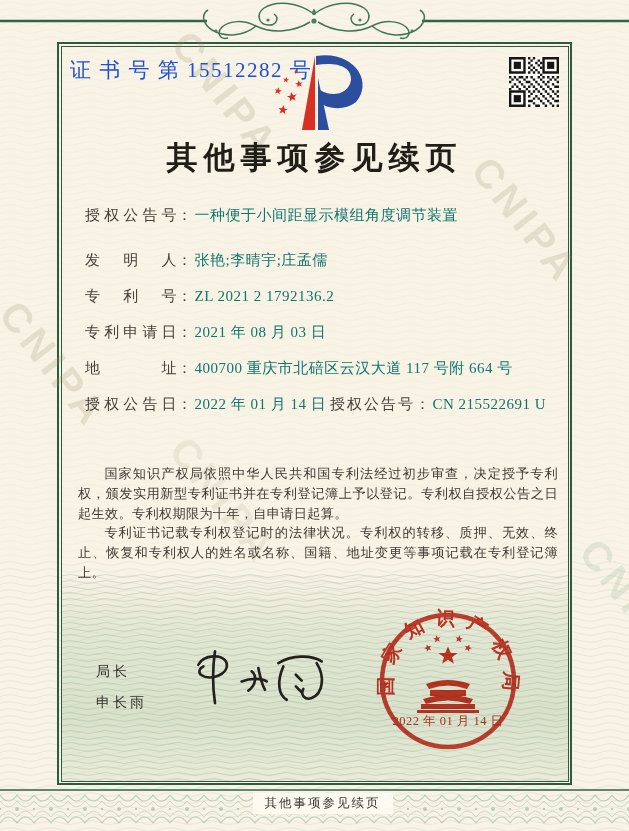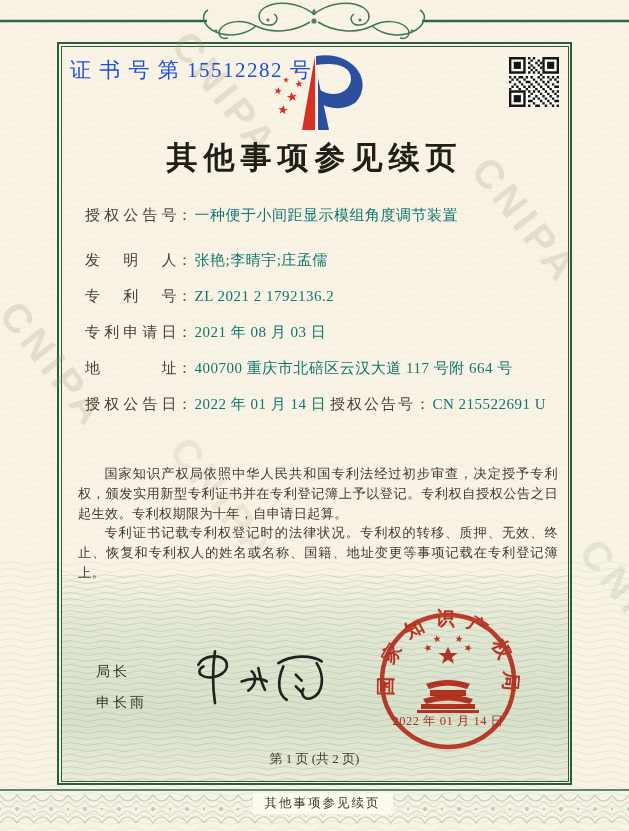--- a/index.html
+++ b/index.html
@@ -239,21 +239,20 @@
         <rect x="69" y="91" width="2.5" height="3"></rect>
       <rect x="78" y="91" width="2.5" height="3"></rect>
         <rect x="86" y="91" width="2.5" height="3"></rect>
       <path d="M50,93 Q75,85 100,93 L97,98 Q75,91 53,98 Z"></path>
       <rect x="48" y="98" width="54" height="5"></rect>
       <rect x="44" y="104" width="62" height="3"></rect>
     </g>
     <text x="75" y="119" text-anchor="middle" fill="#c93527" style="font-size:12.5px; letter-spacing:0.5px;">2022 年 01 月 14 日</text>
   </svg>
 
-  <div class="page-info">第 1 页 (共 2 页)</div>
 
   <svg class="lace" width="629" height="42">
     <defs>
       <pattern id="lacePat" width="34" height="40" patternUnits="userSpaceOnUse">
         <path d="M0,6 Q8.5,18 17,6 Q25.5,18 34,6" fill="none" stroke="#8db79a" stroke-width="1.2"></path>
         <path d="M0,12 Q8.5,24 17,12 Q25.5,24 34,12" fill="none" stroke="#a9c7b2" stroke-width="1"></path>
         <path d="M0,34 Q8.5,22 17,34 Q25.5,22 34,34" fill="none" stroke="#8db79a" stroke-width="1.2"></path>
         <path d="M0,28 Q8.5,16 17,28 Q25.5,16 34,28" fill="none" stroke="#a9c7b2" stroke-width="1"></path>
         <circle cx="17" cy="20" r="2" fill="#8db79a"></circle>
         <circle cx="0" cy="20" r="1.2" fill="#8db79a"></circle>

